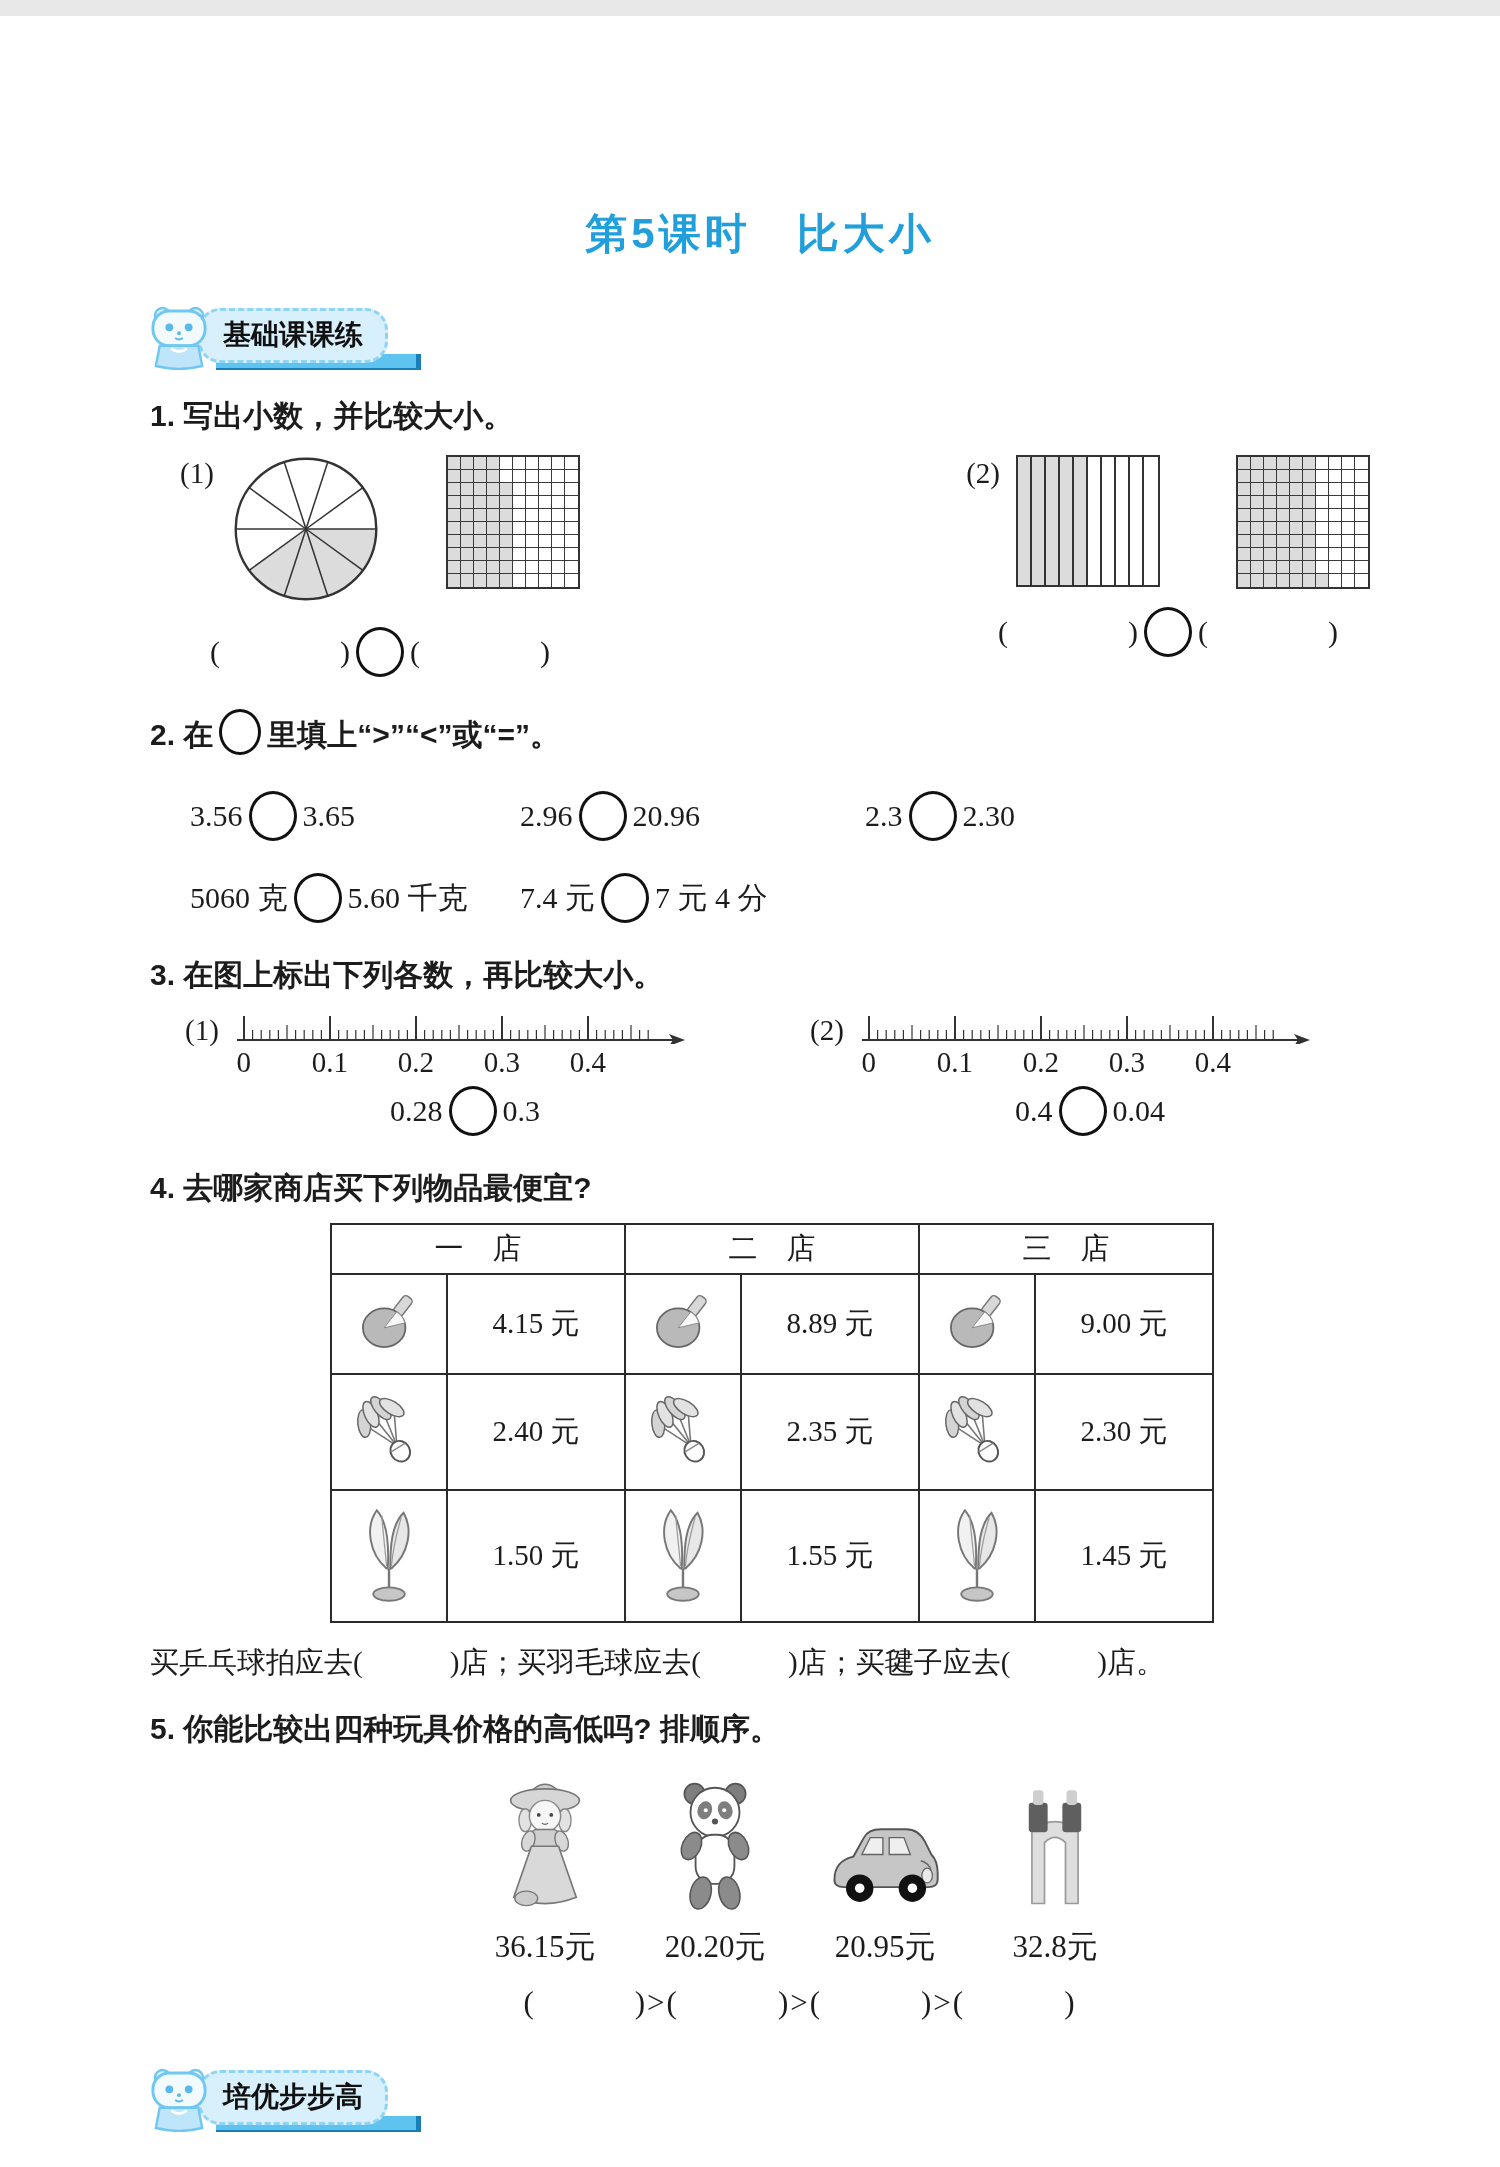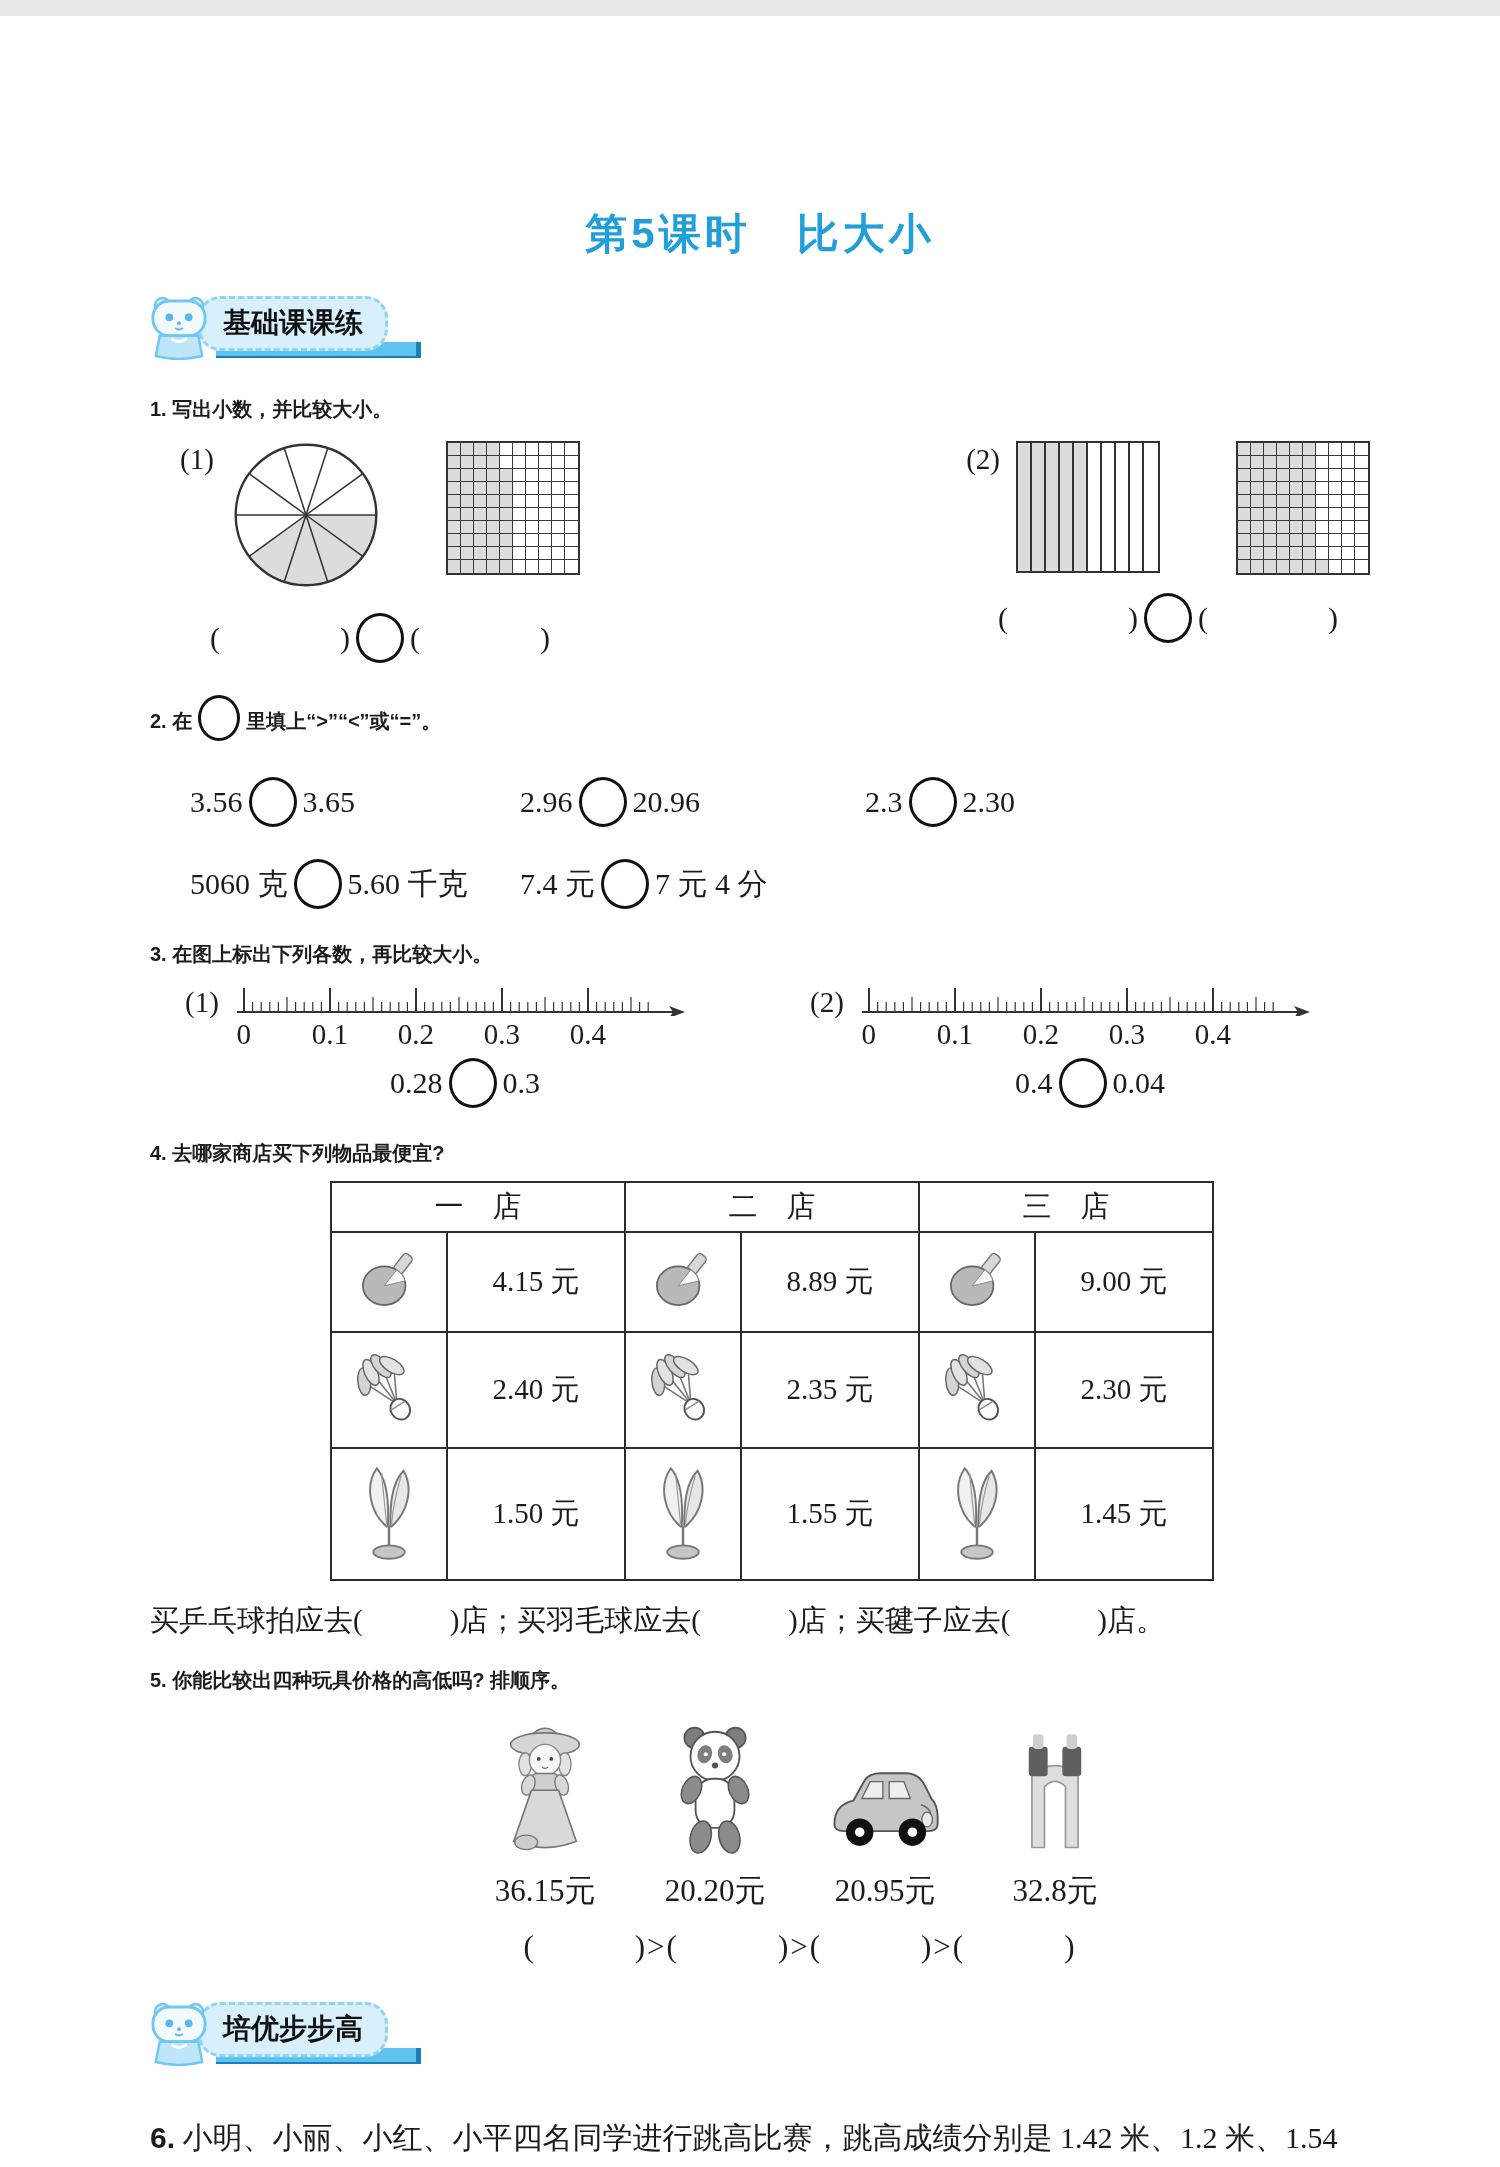--- a/index.html
+++ b/index.html
@@ -7,32 +7,32 @@
     width:1500px;height:2167px;margin:16px auto;background:#ffffff;
     box-sizing:border-box;padding:0 130px 0 150px;position:relative;
     font-family:"Liberation Serif","DejaVu Serif",serif;color:#1c1c1c;overflow:hidden;
   }
   .title{
     margin:0;padding-top:190px;text-align:center;
     font-family:"Liberation Sans","DejaVu Sans",sans-serif;
     font-weight:bold;font-size:42px;color:#219fdb;letter-spacing:4px;
   }
   
-  .badge{display:flex;align-items:flex-start;margin-top:34px;height:74px;}
+  .badge{display:flex;align-items:flex-end;margin-top:34px;height:74px;}
   .badge .bear{margin-right:-10px;z-index:2;}
   .badge-body{position:relative;display:inline-block;}
   .badge-cloud{
     position:relative;z-index:1;display:inline-block;
     font-family:"Liberation Sans","DejaVu Sans",sans-serif;font-weight:bold;font-size:28px;color:#111;
     background:#d8effc;border:3px dashed #8fd4f5;border-radius:22px;padding:5px 22px 6px 22px;
   }
   .badge-bar{height:14px;background:#5ec3ef;border-right:5px solid #1a7fb8;border-bottom:2px solid #1a7fb8;
     margin:-9px 0 0 18px;width:calc(100% + 10px);}
   
-  .prompt{font-family:"Liberation Sans","DejaVu Sans",sans-serif;font-weight:bold;font-size:20px;margin-top:26px;}
+  .prompt{font-family:"Liberation Sans","DejaVu Sans",sans-serif;font-weight:bold;font-size:30px;margin-top:26px;}
   
   .cmp-circle{display:inline-block;width:42px;height:44px;border:3px solid #111;border-radius:50%;
     vertical-align:middle;margin:0 6px 6px 6px;background:#fff;}
   .cmp-circle.small{width:36px;height:40px;margin-bottom:10px;}
   .val{font-size:30px;}
   
   .q1-row{display:flex;justify-content:space-between;margin-top:16px;padding:0 0 0 30px;}
   .q1-part{display:flex;flex-direction:column;}
   .q1-figs{display:flex;align-items:flex-start;}
   .sub-label{font-size:29px;margin-right:16px;margin-top:4px;}

